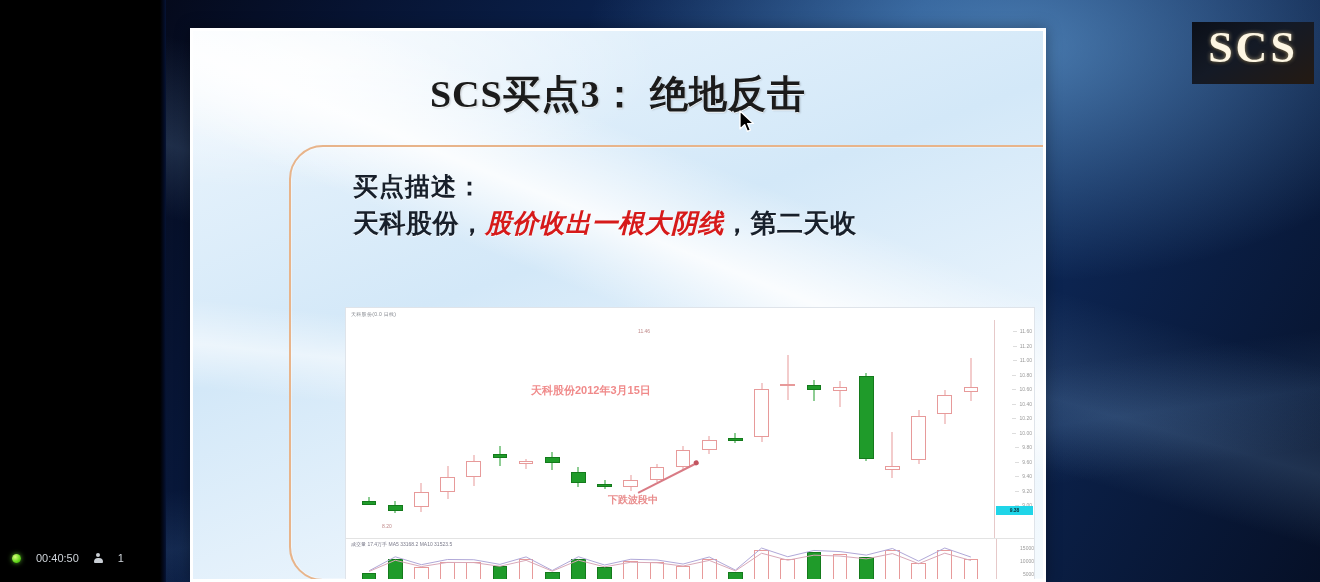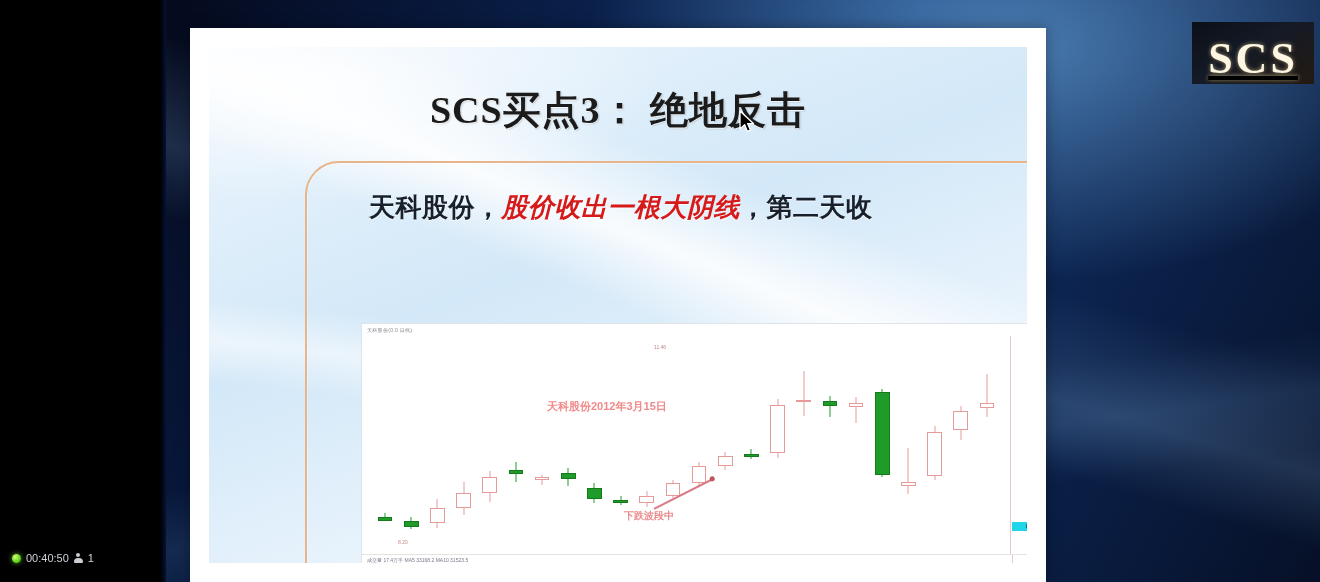--- a/index.html
+++ b/index.html
@@ -36,21 +36,21 @@
   }
   .left-edge-glow {
     position: absolute; left: 160px; top: 0; width: 6px; height: 582px;
     background: linear-gradient(to right, #000 0%, #030a1f 60%, #061436 100%);
   }
 
   
   .slide-outer {
     position: absolute; left: 190px; top: 28px; width: 856px; height: 554px;
     background: #ffffff;
-    padding: 19px;
+    padding: 3px;
     box-shadow: 0 0 14px rgba(0,0,0,0.35);
   }
   .slide {
     position: relative; width: 100%; height: 100%;
     overflow: hidden;
     background:
       linear-gradient(160deg, #eef6fd 0%, #e2f0fb 18%, #d3e8f8 42%, #e8f3fc 70%, #f4fafe 100%);
   }
   .slide-swoosh {
     position: absolute; inset: 0;
@@ -190,23 +190,22 @@
   .vbar { position: absolute; bottom: 0; }
   .vbar.up { background: #ffffff; border: 1px solid #e79a9a; }
   .vbar.down { background: #1f9b2a; border: 1px solid #147a1c; }
   .ma-svg { position: absolute; left: 0; top: 0; width: 650px; height: 48px; }
 
   
   .scs-badge {
     position: absolute; right: 6px; top: 22px;
     width: 122px; height: 62px;
     background: linear-gradient(150deg, #0b0f18 0%, #141a26 45%, #241a12 100%);
-    display: flex; align-items: flex-end; justify-content: center;
-    overflow: hidden;
-    text-decoration: underline;
+    display: flex; align-items: flex-start; justify-content: center;
+    overflow: hidden;
   }
   .scs-badge span {
     font-family: "Liberation Serif", "DejaVu Serif", serif;
     font-weight: 700; font-size: 44px; letter-spacing: 3px;
     color: #fdf6e3;
     text-shadow: 0 0 4px rgba(255,230,170,0.65), 0 2px 3px rgba(0,0,0,0.8);
   }
   .yk-mark {
     position: absolute; right: 8px; bottom: 12px;
     font-family: "Liberation Serif", "DejaVu Serif", serif;
@@ -216,21 +215,21 @@
     text-shadow:
       2px 0 0 #000, -2px 0 0 #000, 0 2px 0 #000, 0 -2px 0 #000,
       2px 2px 0 #000, -2px 2px 0 #000, 2px -2px 0 #000, -2px -2px 0 #000,
       3px 3px 5px rgba(0,0,0,0.85);
     white-space: nowrap;
   }
 
   
   .statusbar {
     position: absolute; left: 0; bottom: 0; width: 148px; height: 48px;
-    display: flex; align-items: center; gap: 5px;
+    display: flex; align-items: center; gap: 15px;
     padding-left: 12px;
     color: #cfd4da; font-size: 11px;
     font-family: "Liberation Sans", sans-serif;
   }
   .rec-dot {
     width: 9px; height: 9px; border-radius: 50%;
     background: radial-gradient(circle at 35% 33%, #d8ff7a, #5fd419 60%, #3a9a0d 100%);
     box-shadow: 0 0 5px rgba(120,230,60,0.75);
     flex: none;
   }
@@ -259,20 +258,21 @@
 
   <div class="slide-outer">
     <div class="slide">
       <div class="slide-swoosh"></div>
 
       <div class="slide-title">SCS买点3： 绝地反击</div>
 
       <div class="content-frame"></div>
 
       <div class="desc-block">
+        <div class="desc-head">买点描述：</div>
         <div class="desc-body">
           <span>天科股份，</span><span class="hl-red">股价收出一根大阴线</span><span>，第二天收</span>
         </div>
       </div>
 
       <div class="chart-shot">
 
         <div class="chart-head">天科股份(0.0 日线)</div>
 
         <div class="chart-main">

